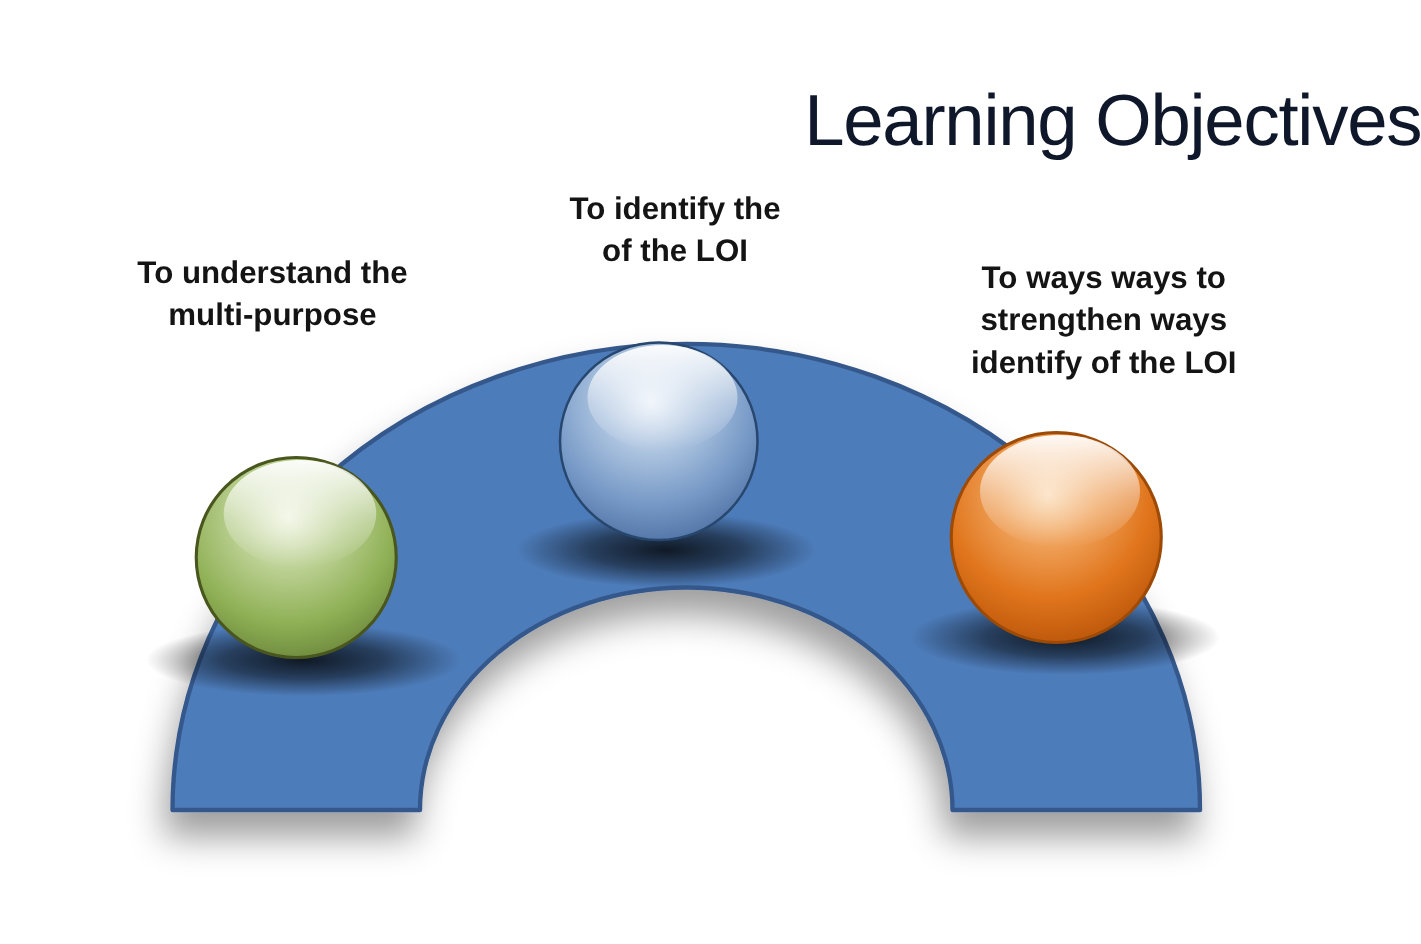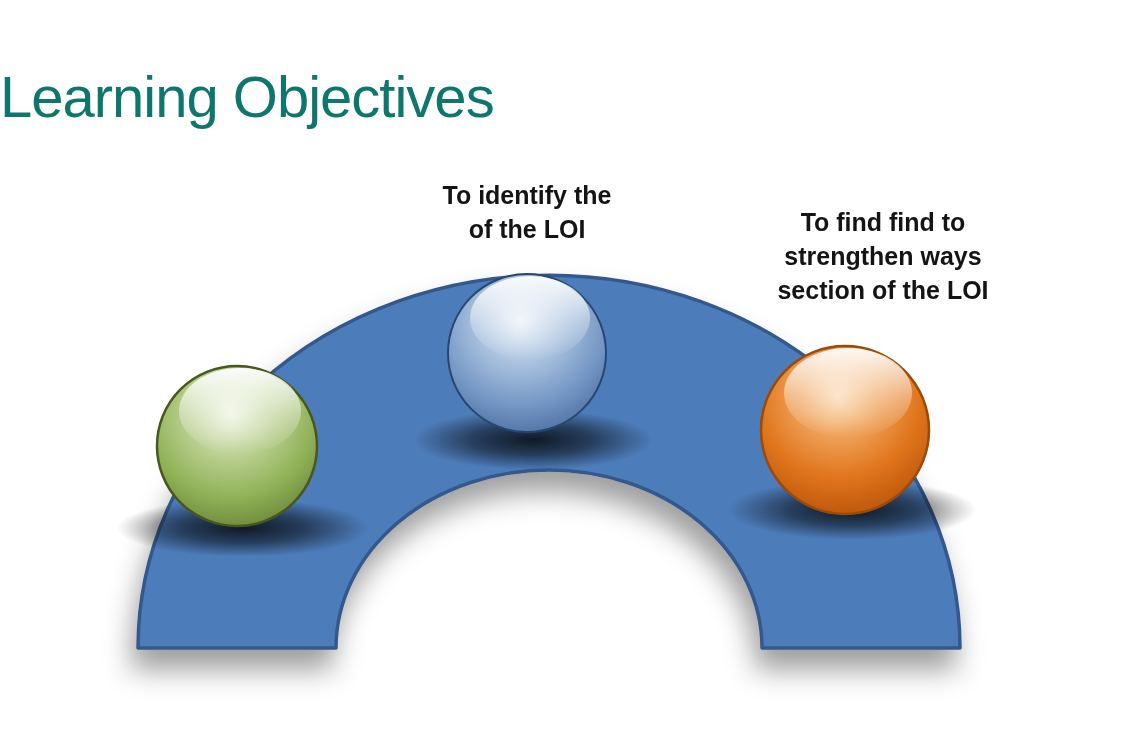--- a/index.html
+++ b/index.html
@@ -9,65 +9,67 @@
     height: 755px;
     overflow: hidden;
     background: #ffffff;
     font-family: "Liberation Sans", sans-serif;
   }
   .slide-title {
     position: absolute;
     top: 62px;
     left: 0;
     width: 100%;
-    text-align: left;
+    text-align: right;
     font-size: 58px;
     font-weight: 400;
     letter-spacing: -1px;
-    color: #0f766e;
+    color: #0f172a;
     line-height: 1.2;
   }
   .objective {
     position: absolute;
     width: 380px;
     text-align: center;
     font-size: 25px;
     font-weight: 700;
     line-height: 34px;
     color: #141414;
   }
   .objective.left   { left: 28px;  top: 201px; }
-  .objective.center { left: 337px; top: 150px; margin-top: 28px; }
+  .objective.center { left: 350px; top: 150px; }
   .objective.right  { left: 693px; top: 205px; }
   .diagram-svg {
     position: absolute;
     top: 0; left: 0;
     width: 1137px; height: 755px;
   }
   .blend-multiply { mix-blend-mode: multiply; }
 </style>
 </head>
 <body>
 
 <div class="stage">
 
   <div class="slide-title">Learning Objectives</div>
 
   <div class="objective left">
+    <div>To understand the</div>
+    <div>multi-purpose</div>
   </div>
 
   <div class="objective center">
     <div>To identify the</div>
     <div>of the LOI</div>
   </div>
 
   <div class="objective right">
-    <div>To find find to</div>
+    <div>To ways ways to</div>
     <div>strengthen ways</div>
-    <div>section of the LOI</div>
+    <div>identify of the LOI</div>
   </div>
 
   <svg class="diagram-svg" viewBox="0 0 1137 755">
     <defs>
       <filter id="archShadow" x="-15%" y="-15%" width="130%" height="140%">
         <feDropShadow dx="-5" dy="20" stdDeviation="14" flood-color="#000000" flood-opacity="0.38"></feDropShadow>
       </filter>
 
       <radialGradient id="sphereShadow" cx="0.5" cy="0.5" r="0.5">
         <stop offset="0" stop-color="rgba(0,0,0,0.80)"></stop>

